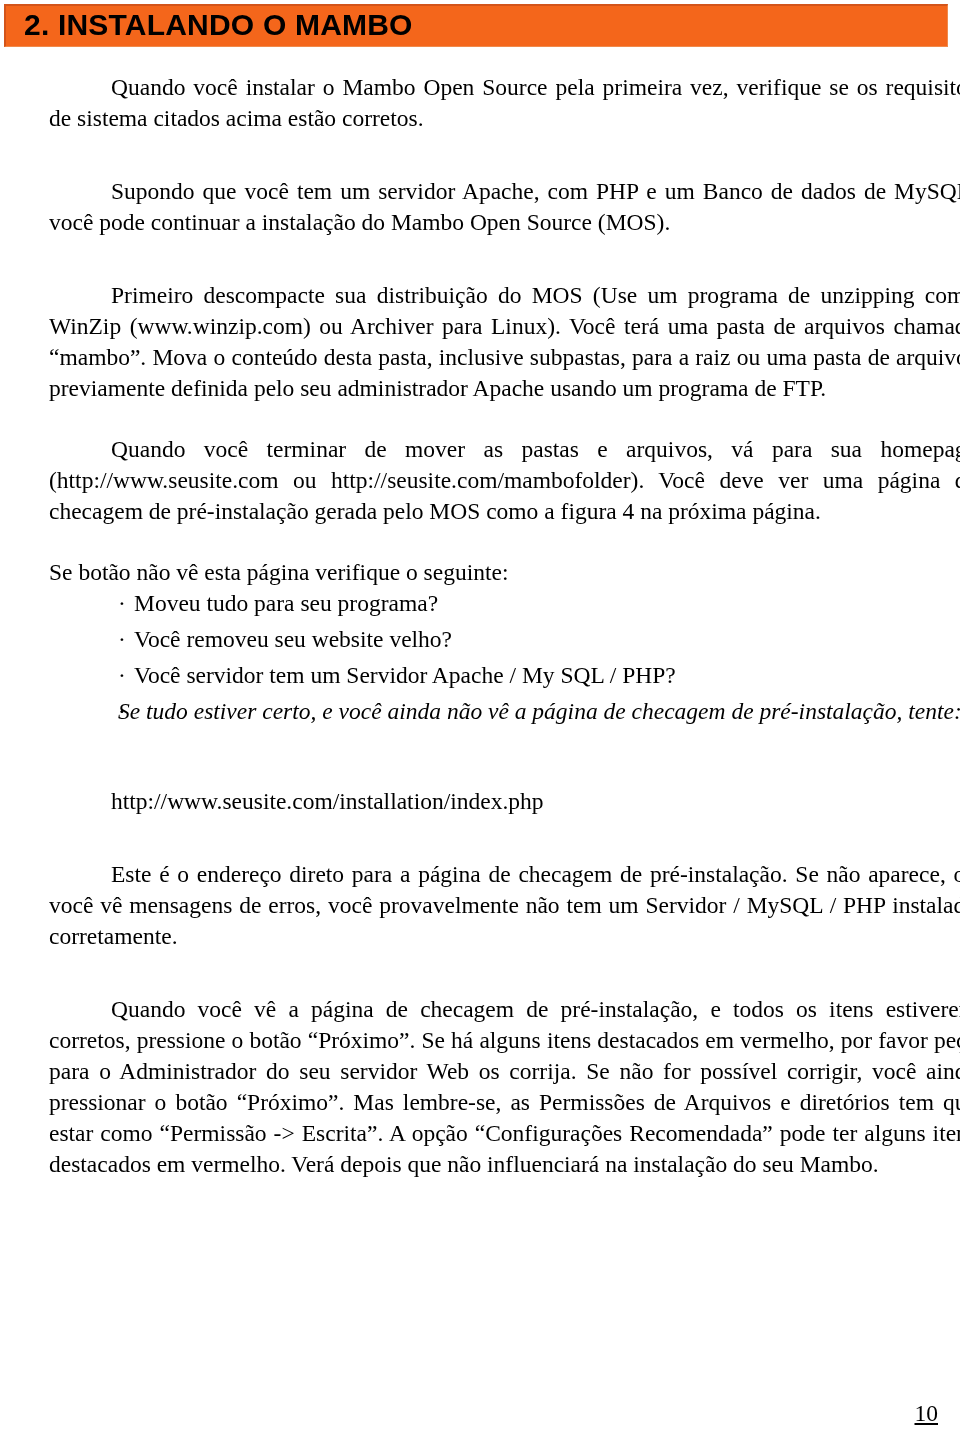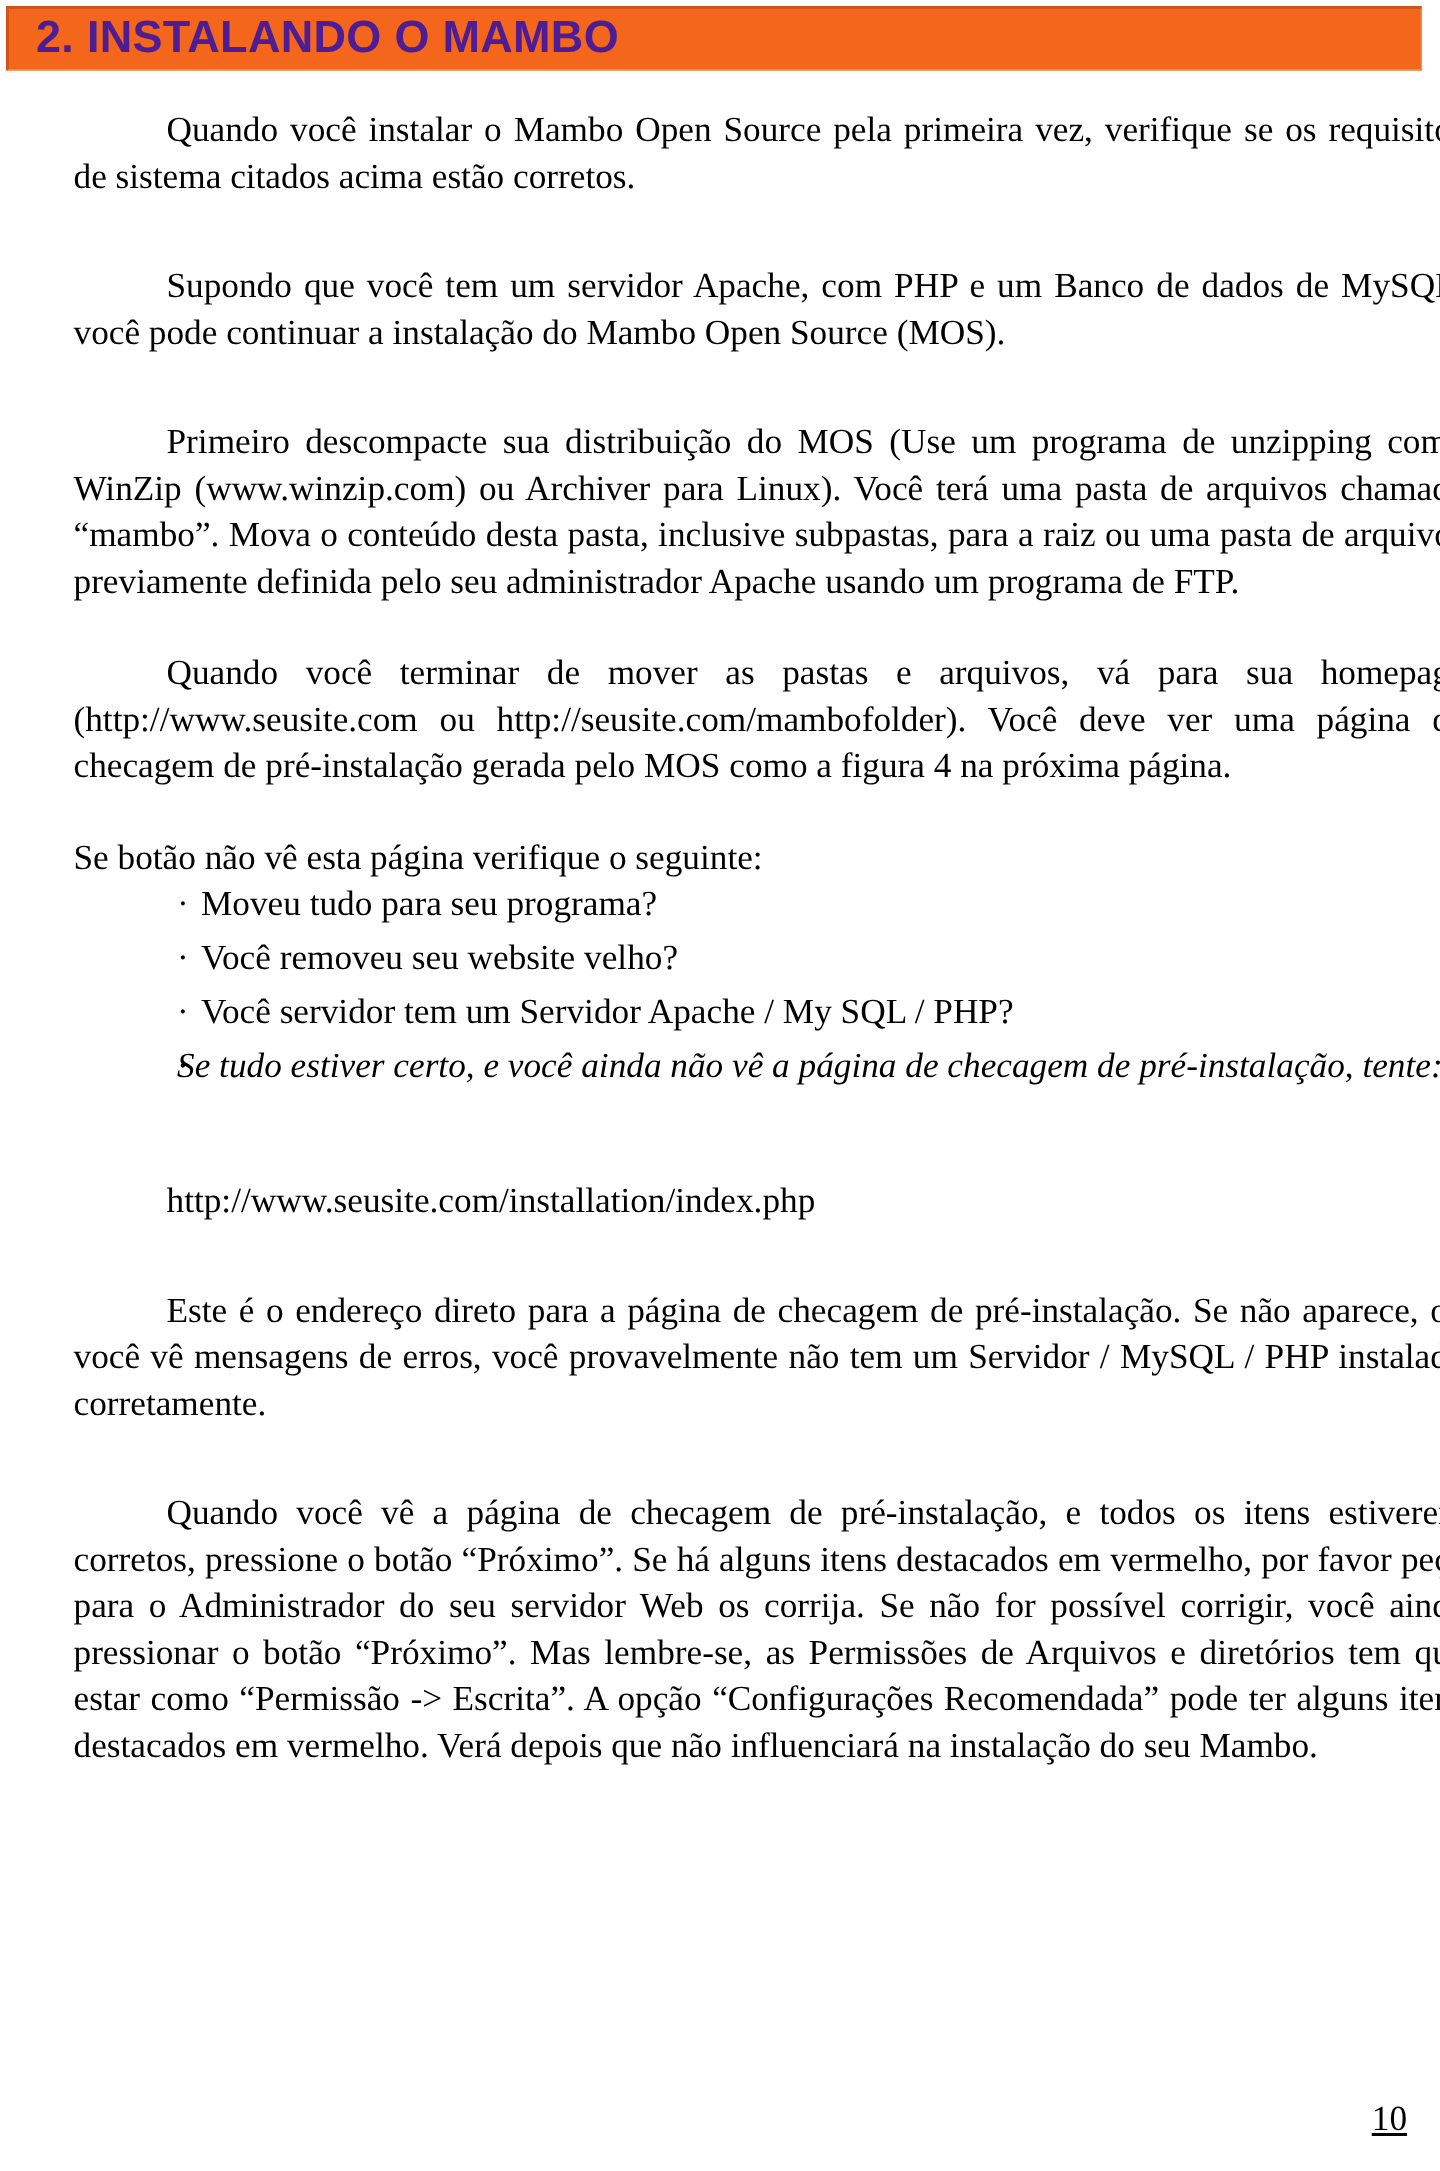--- a/index.html
+++ b/index.html
@@ -127,21 +127,21 @@
     line-height: 1;
     text-decoration: underline;
   }
 </style>
 </head>
 <body>
 
 <div class="page">
 
   <div class="heading-bar" style="background: rgb(244, 102, 27);">
-    <div class="heading-text" style="color: #4c1d95;">2. INSTALANDO O MAMBO</div>
+    <div class="heading-text" style="color: #000000;">2. INSTALANDO O MAMBO</div>
   </div>
 
   <div class="content">
 
     <p class="para">Quando você instalar o Mambo Open Source pela primeira vez, verifique se os requisitos de sistema citados acima estão corretos.</p>
 
     <div class="gap-lg"></div>
 
     <p class="para">Supondo que você tem um servidor Apache, com PHP e um Banco de dados de MySQL, você pode continuar a instalação do Mambo Open Source (MOS).</p>
 

